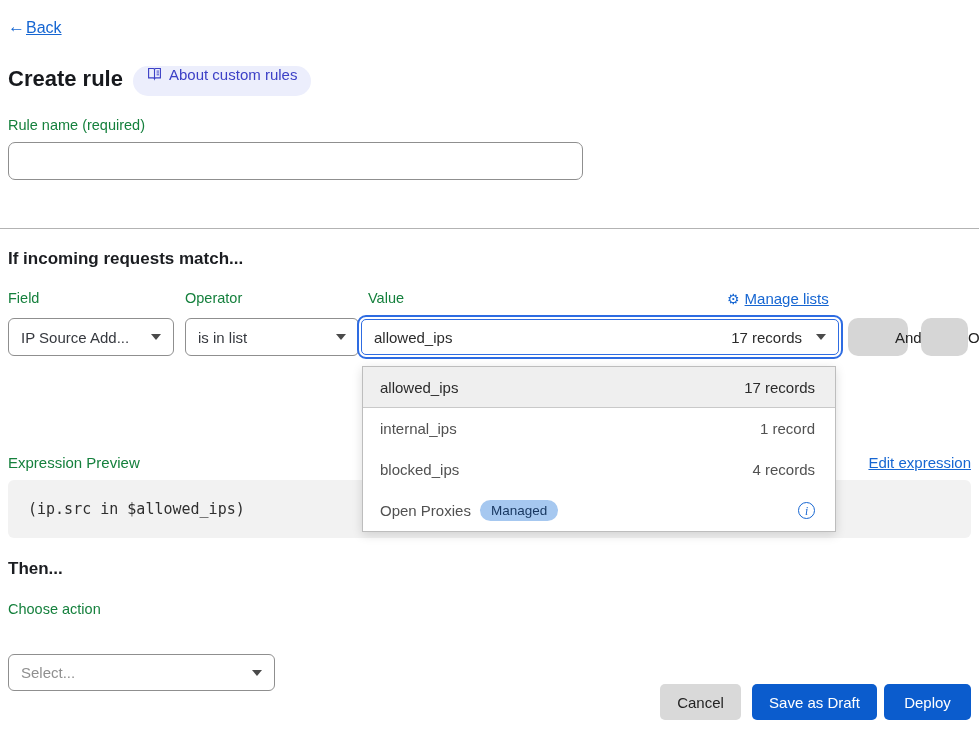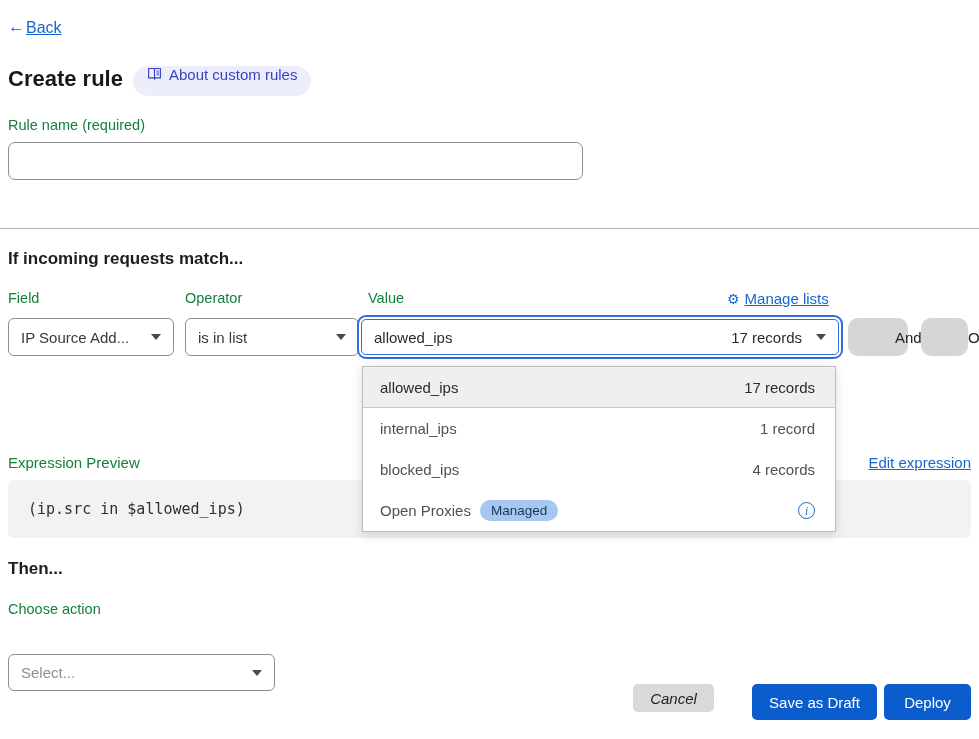--- a/index.html
+++ b/index.html
@@ -156,17 +156,17 @@
     <span class="code-text">(ip.src in $allowed_ips)</span>
   </div>
 
   <h2 class="abs section-heading" style="left:8px; top:559px;">Then...</h2>
   <label class="abs field-label" style="left:8px; top:601px;">Choose action</label>
   <div class="abs select" style="left:8px; top:654px; width:267px; height:37px;">
     <span class="placeholder">Select...</span>
     <span class="caret"></span>
   </div>
 
-  <button class="abs btn btn-gray" style="left:633px; top:684px; width:81px; height:28px;font-style:italic;">Cancel</button>
+  <button class="abs btn btn-gray" style="left:660px; top:684px; width:81px; height:36px;">Cancel</button>
   <button class="abs btn btn-blue" style="left:752px; top:684px; width:125px; height:36px;">Save as Draft</button>
   <button class="abs btn btn-blue" style="left:884px; top:684px; width:87px; height:36px;">Deploy</button>
 
 </div>
 
 </body></html>

